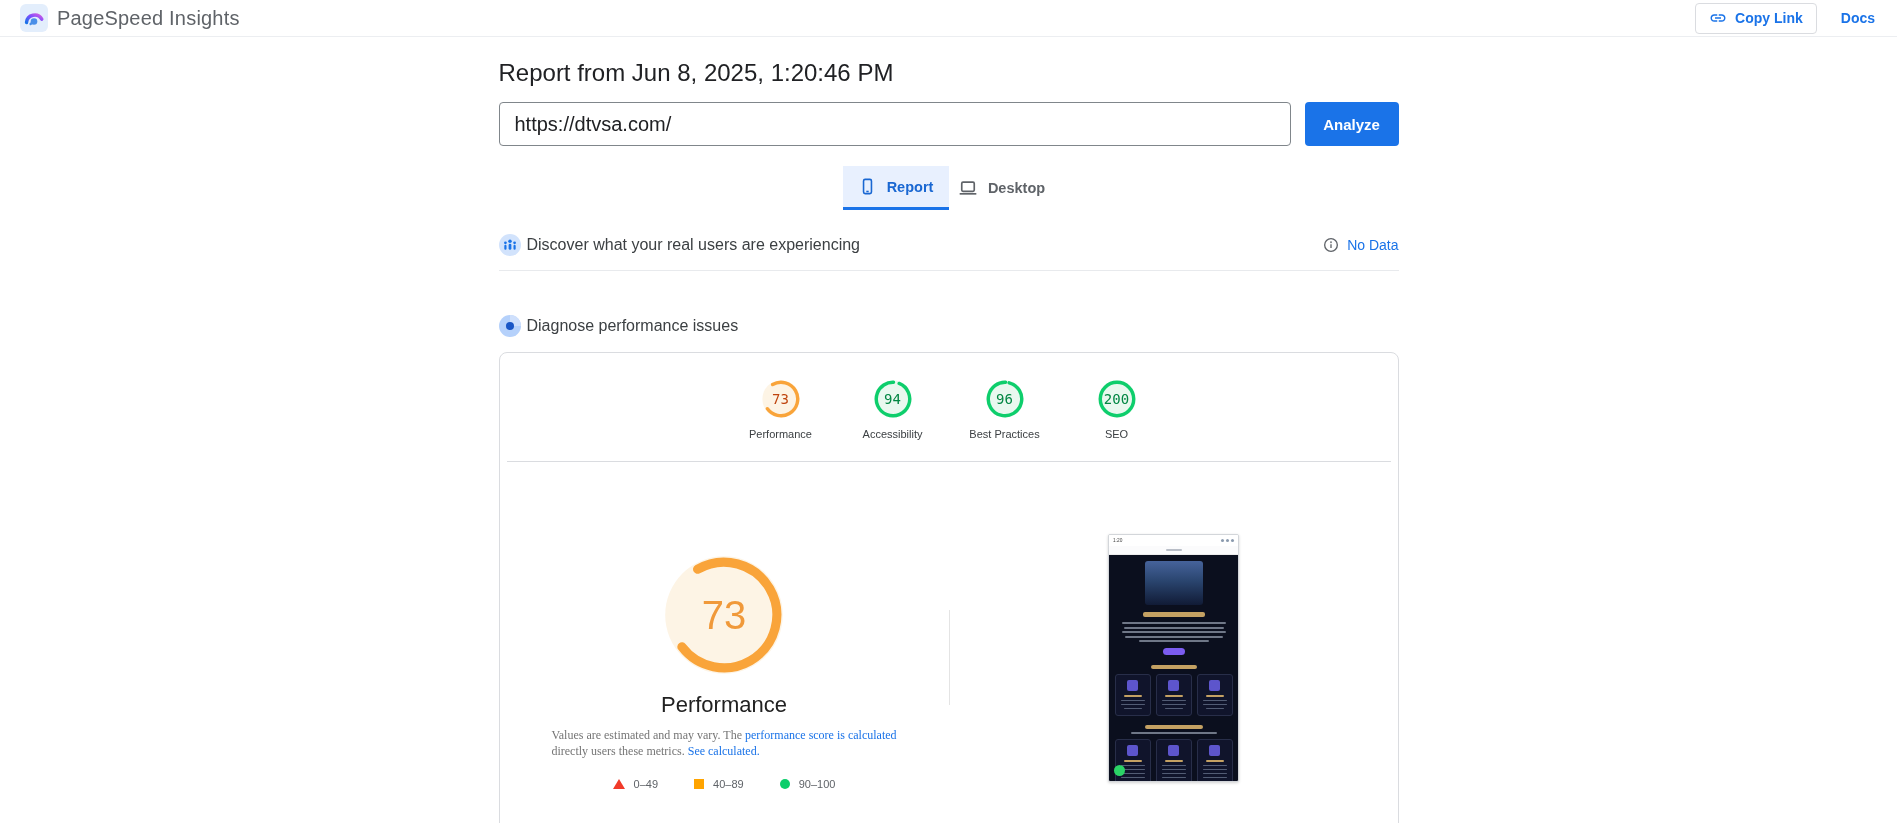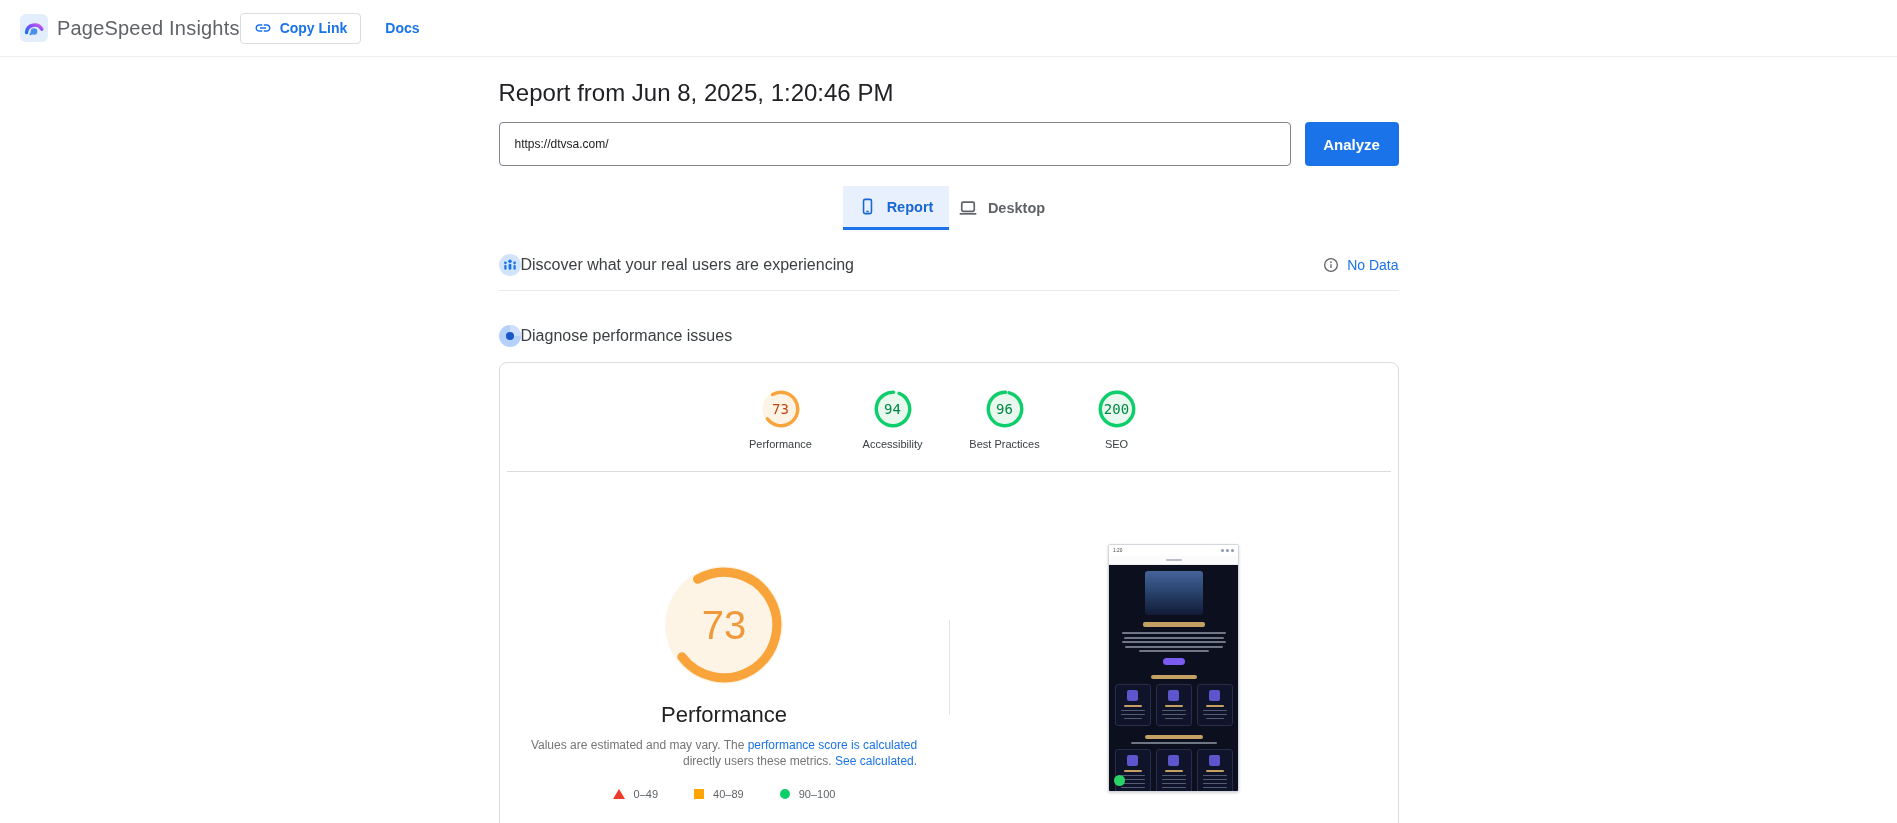--- a/index.html
+++ b/index.html
@@ -1,49 +1,49 @@
 <!DOCTYPE html>
 <html><head>
 <meta charset="utf-8">
 <style>
   * { margin:0; padding:0; box-sizing:border-box; }
   html,body { width:1897px; height:823px; overflow:hidden; background:#fff;
     font-family:"Liberation Sans", sans-serif; color:#202124; }
   a { text-decoration:none; cursor:pointer; }
 
   
-  .app-header { height:57px; display:flex; align-items:center; 
+  .app-header { height:37px; display:flex; align-items:center; justify-content:space-between;
     padding:0 20px; border-bottom:1px solid #eceef1; }
   .brand { display:flex; align-items:center; gap:9px; }
   .app-title { font-size:20px; color:#5f6368; letter-spacing:.2px; }
   .header-actions { display:flex; align-items:center; }
   .copy-link-btn { display:inline-flex; align-items:center; gap:8px; height:31px; padding:0 13px;
     background:#fff; border:1px solid #dadce0; border-radius:4px; color:#1a73e8;
     font-size:14px; font-weight:bold; font-family:inherit; cursor:pointer; }
   .docs-link { color:#1a73e8; font-size:14px; font-weight:bold; margin-left:24px; margin-right:2px; }
 
   
   .container { width:900px; margin:0 auto; }
   .report-title { margin-top:22px; font-size:24px; font-weight:400; color:#202124; }
 
   .analyze-row { display:flex; gap:14px; margin-top:15px; }
   .url-input { flex:1; height:44px; border:1px solid #80868b; border-radius:4px;
-    padding:0 15px; font-size:12px; color:#202124; font-family:inherit; outline:none; }
+    padding:0 15px; font-size:20px; color:#202124; font-family:inherit; outline:none; }
   .analyze-btn { width:94px; height:44px; background:#1a73e8; border:none; border-radius:4px;
     color:#fff; font-size:15px; font-weight:bold; font-family:inherit; cursor:pointer; }
 
   .tabs { display:flex; justify-content:center; margin-top:20px; }
   .tab { width:106px; height:44px; display:flex; align-items:center; justify-content:center; gap:10px;
     font-size:14.5px; font-weight:bold; color:#5f6368; cursor:pointer; }
   .tab.active { background:#e8f0fe; color:#1967d2; border-bottom:3px solid #1a73e8; }
 
   .section-row { display:flex; align-items:center; justify-content:space-between; }
   .discover-row { margin-top:24px; padding-bottom:14px; border-bottom:1px solid #e8eaed; cursor:pointer; }
-  .diagnose-row { margin-top:34px; }
-  .row-left { display:flex; align-items:center; gap:0; }
+  .diagnose-row { margin-top:44px; }
+  .row-left { display:flex; align-items:center; gap:6px; }
   .row-icon { width:22px; height:22px; display:inline-flex; }
   .row-title { font-size:16px; color:#3c4043; }
   .no-data-wrap { display:flex; align-items:center; gap:8px; }
   .no-data-label { color:#1a73e8; font-size:14px; }
 
   
   .results-card { margin-top:15px; border:1px solid #dadce0; border-radius:8px; height:560px; }
   .score-nav { display:flex; justify-content:center; padding-top:27px; padding-bottom:21px; }
   .score-item { width:112px; display:flex; flex-direction:column; align-items:center; }
   .gauge-wrap { position:relative; width:38px; height:38px; }
@@ -55,21 +55,21 @@
   .score-label { margin-top:10px; font-size:11px; color:#3c4043; }
   .card-divider { border:none; border-top:1px solid #dadce0; margin:0 7px; }
 
   .card-body { display:flex; }
   .perf-pane { width:449px; display:flex; flex-direction:column; align-items:center; }
   .big-gauge { position:relative; width:120px; height:120px; margin-top:93px; }
   .big-gauge svg { position:absolute; inset:0; width:100%; height:100%; }
   .big-num { position:absolute; inset:0; display:flex; align-items:center; justify-content:center;
     font-size:40px; color:#f0993a; }
   .perf-heading { margin-top:17px; font-size:22px; font-weight:400; color:#212121; }
-  .disclaimer { margin-top:9px; font-size:12px; line-height:16px; color:#757575; text-align:right; }
+  .disclaimer { margin-top:9px; font-size:12px; line-height:16px; color:#757575; text-align:left;font-family:Liberation Serif, serif; }
   .disclaimer a { color:#1a73e8; }
   .legend { display:flex; align-items:center; gap:36px; margin-top:19px; }
   .legend-item { display:flex; align-items:center; gap:9px; font-size:11px; color:#5f6368; }
   .shape-triangle { width:0; height:0; border-left:6px solid transparent; border-right:6px solid transparent;
     border-bottom:10px solid #f13b2a; }
   .shape-square { width:10px; height:10px; background:#ffa400; }
   .shape-circle { width:10px; height:10px; border-radius:50%; background:#0cce6b; }
 
   .v-divider { width:1px; height:95px; margin-top:148px; background:#e4e4e4; }
   .shot-pane { flex:1; display:flex; justify-content:center; }

